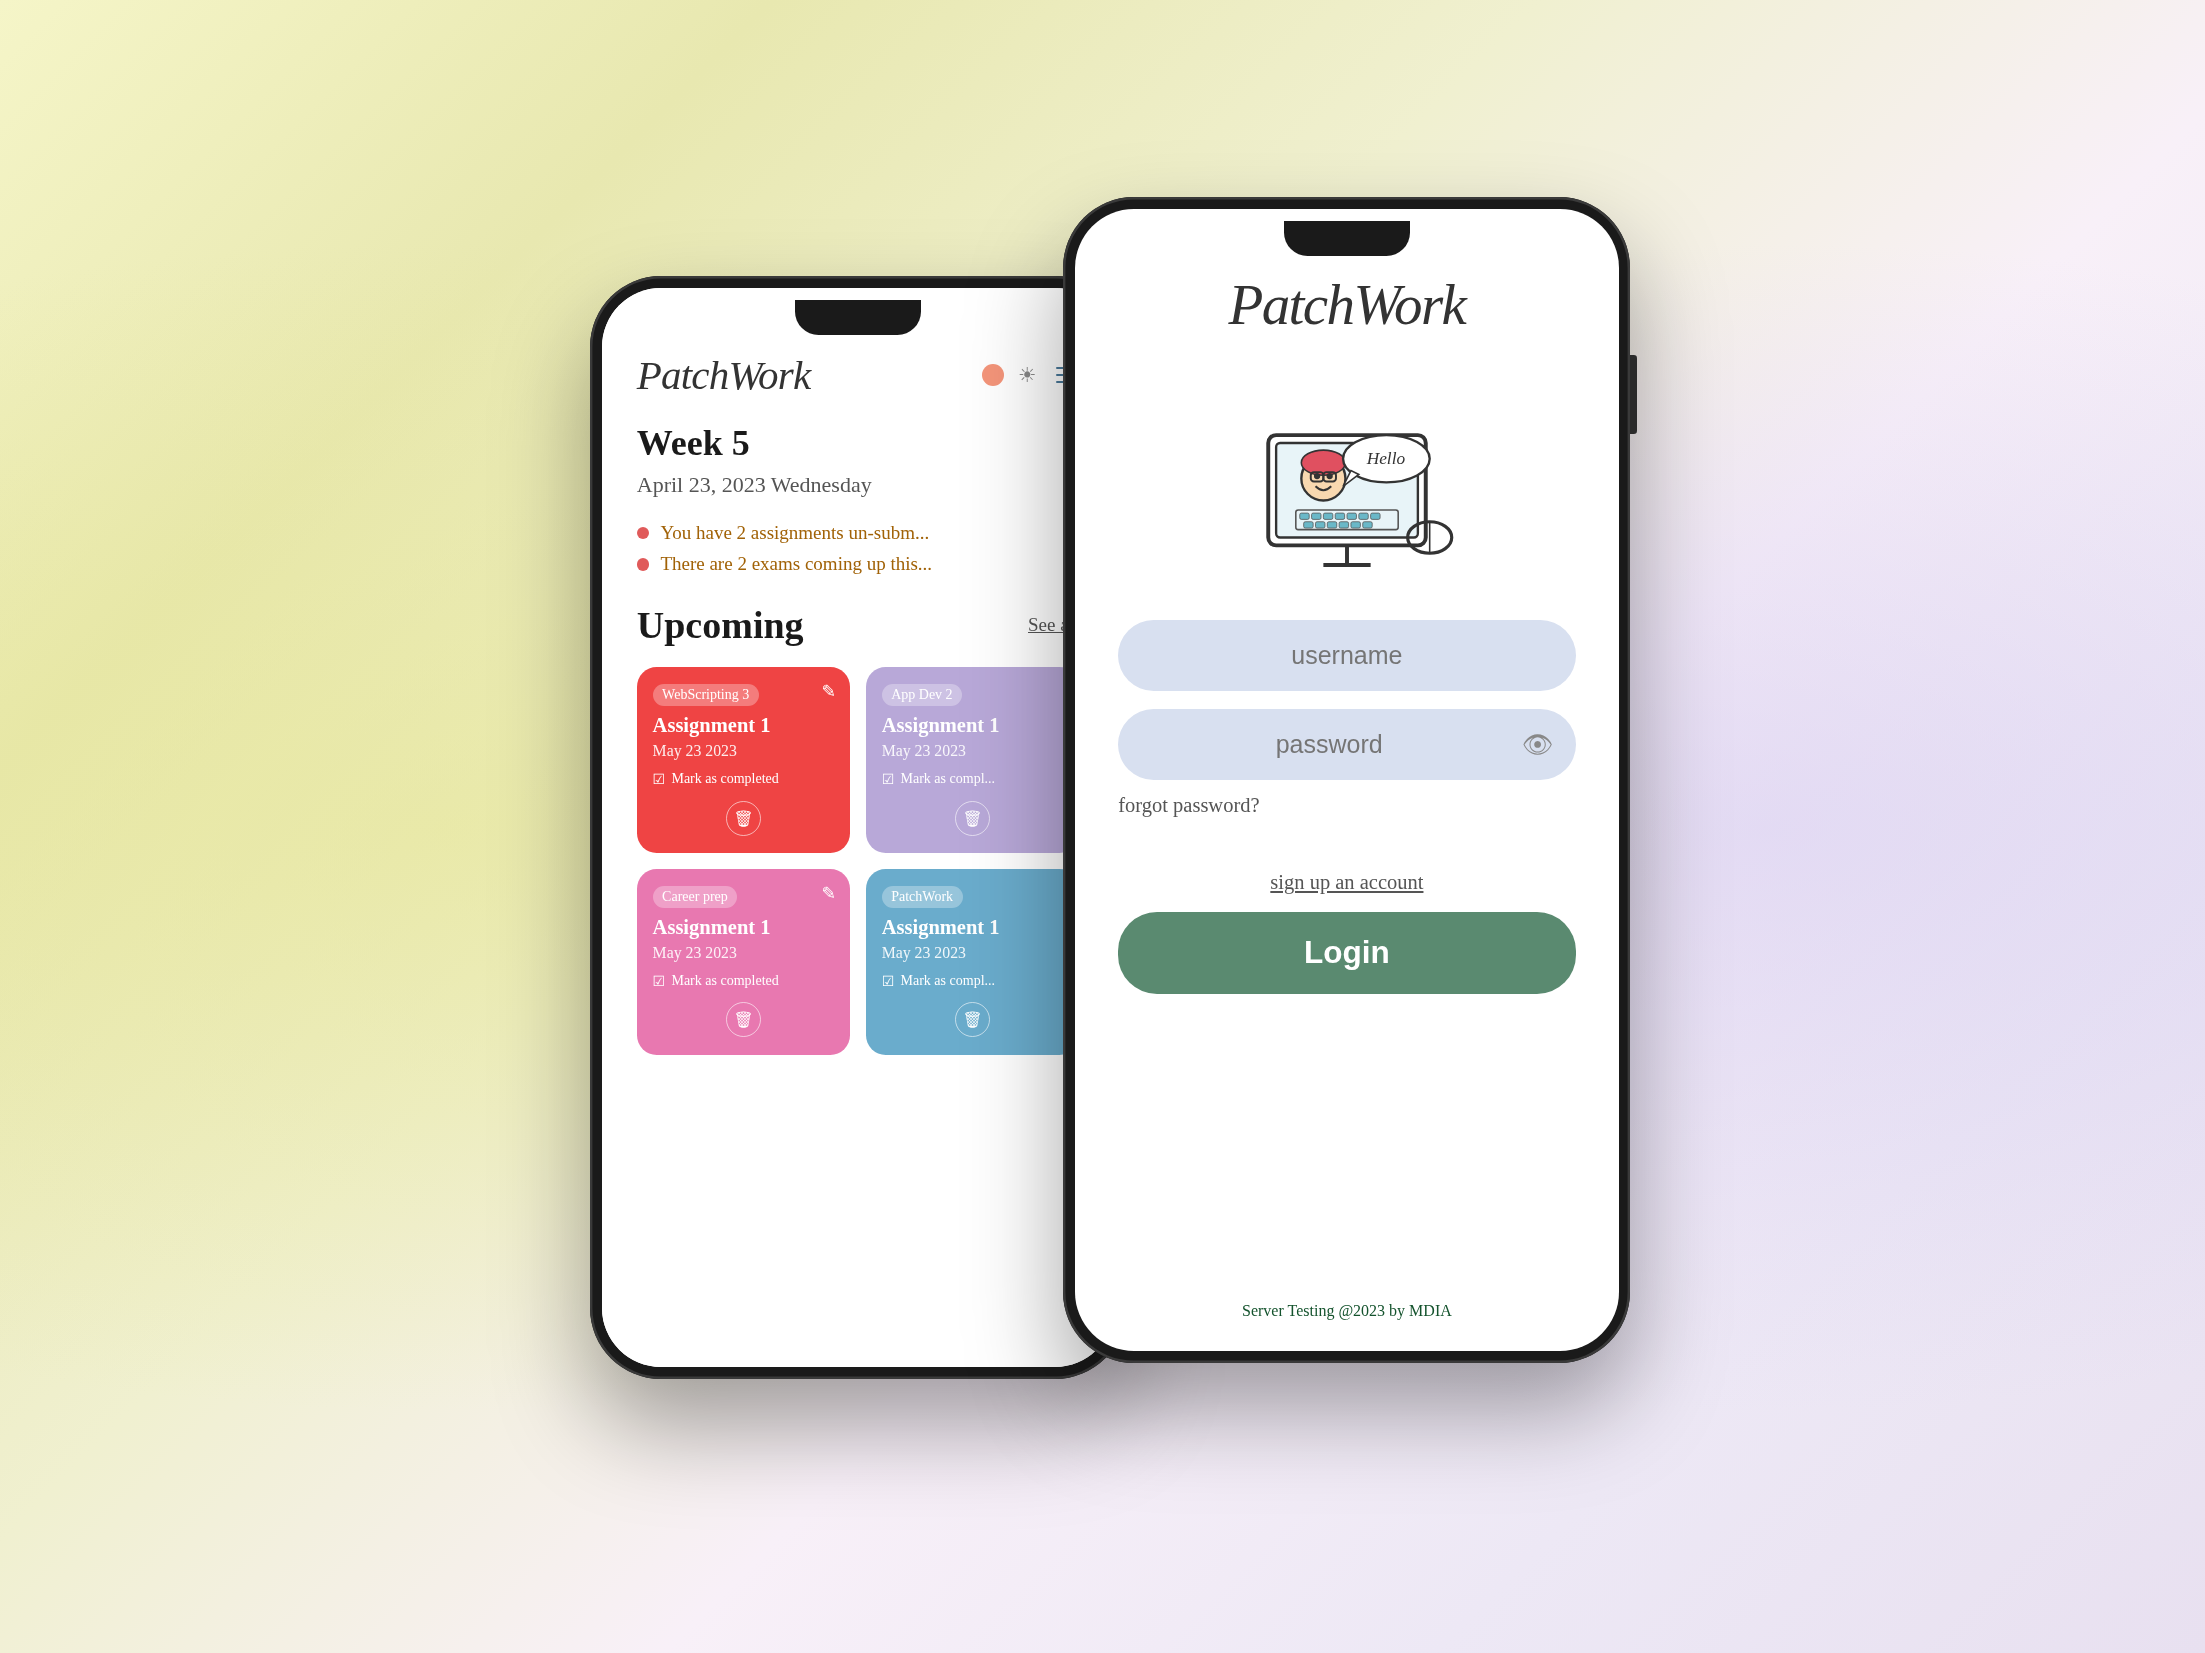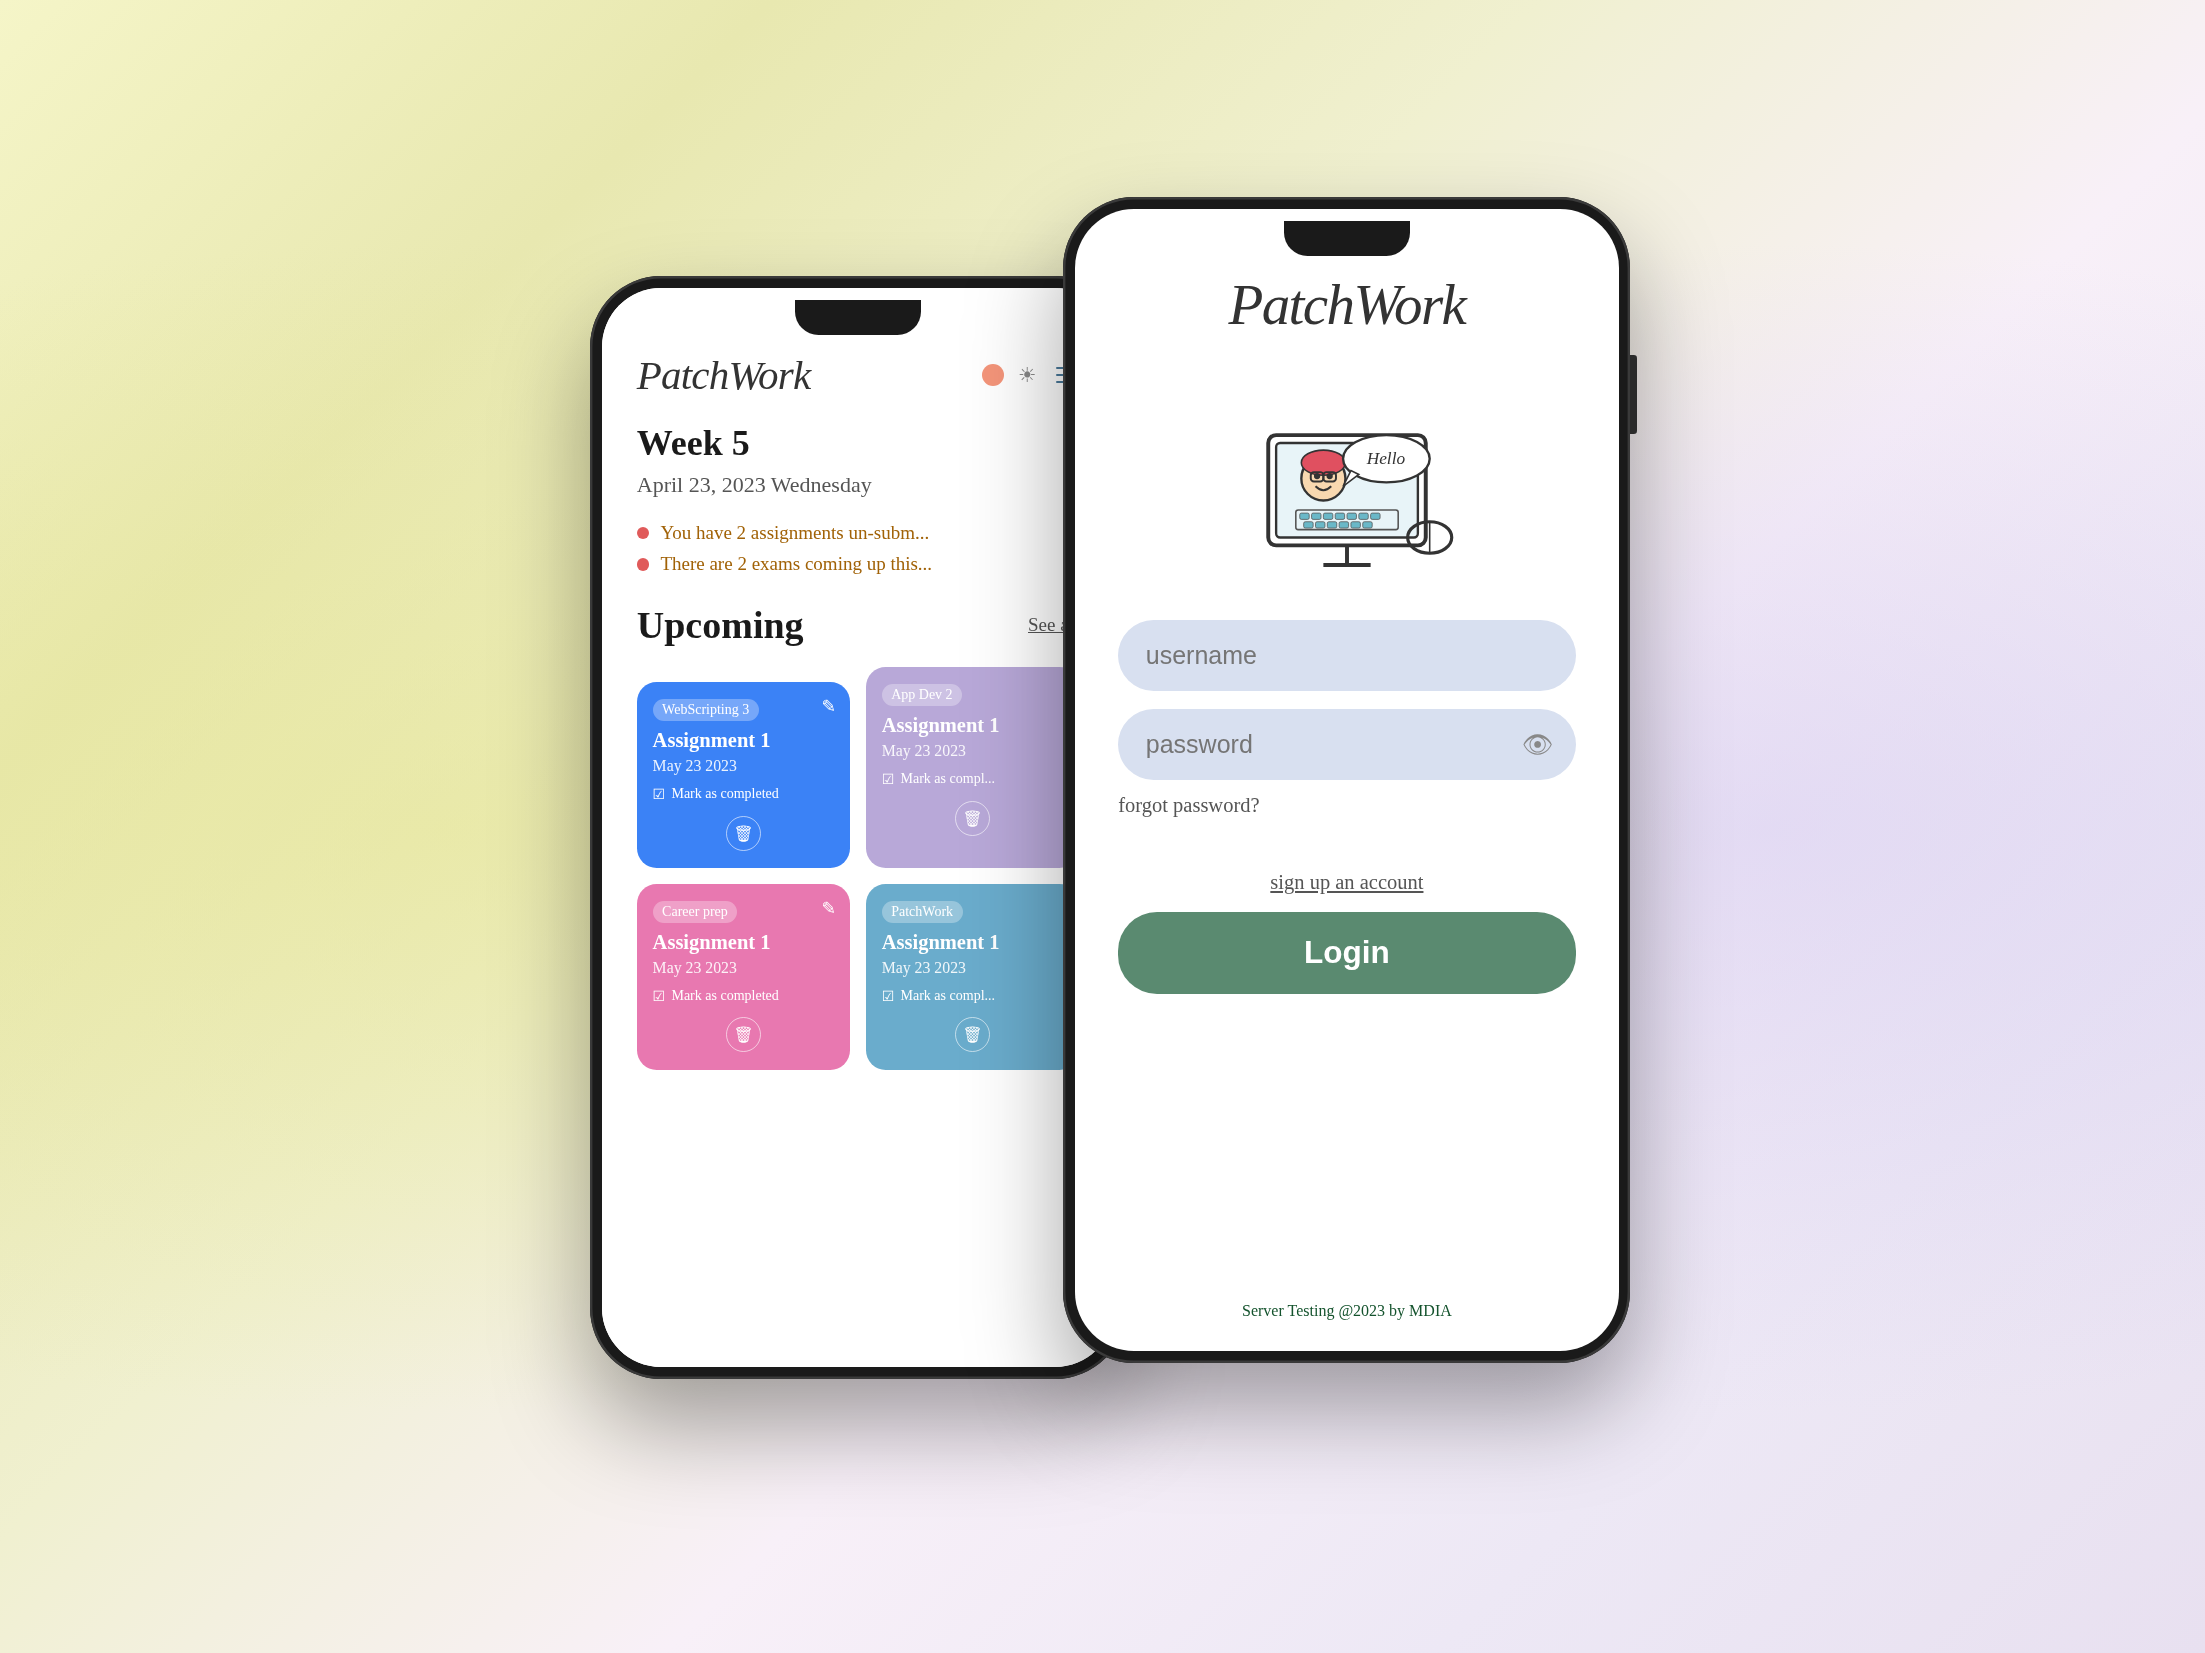--- a/index.html
+++ b/index.html
@@ -208,21 +208,21 @@
       gap: 15.8px;
     }
 
     .assignment-card {
       border-radius: 19.7px;
       padding: 17.3px 15.8px;
       position: relative;
       overflow: hidden;
     }
 
-    .card-yellow { background: #3b82f6; margin-top: 15px; }
+    .card-yellow { background: #ef4444; }
     .card-purple { background: #b8a8d8; }
     .card-pink { background: #e878b0; }
     .card-blue { background: #6aaccc; }
 
     .card-tag {
       display: inline-block;
       background: rgba(255,255,255,0.3);
       border-radius: 15.8px;
       padding: 3.2px 9.5px;
       font-size: 14px;
@@ -345,20 +345,21 @@
       width: 100%;
       height: 71px;
       background: #d8e0f0;
       border: none;
       border-radius: 39px;
       padding: 0 27.6px;
       font-size: 25px;
       color: #777;
       margin-bottom: 17.3px;
       outline: none;
+      text-align: center;
     }
 
     .password-wrapper {
       position: relative;
       margin-bottom: 14px;
     }
 
     .password-wrapper .input-field {
       margin-bottom: 0;
       padding-right: 63px;

